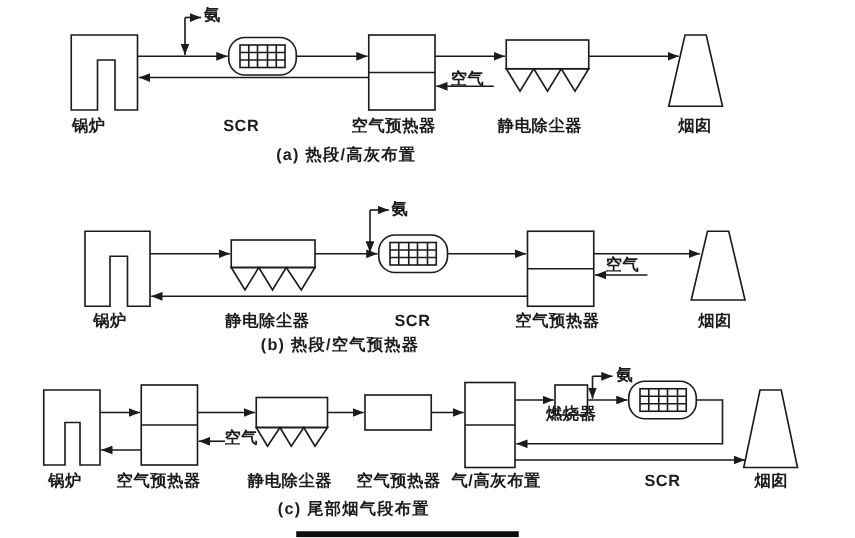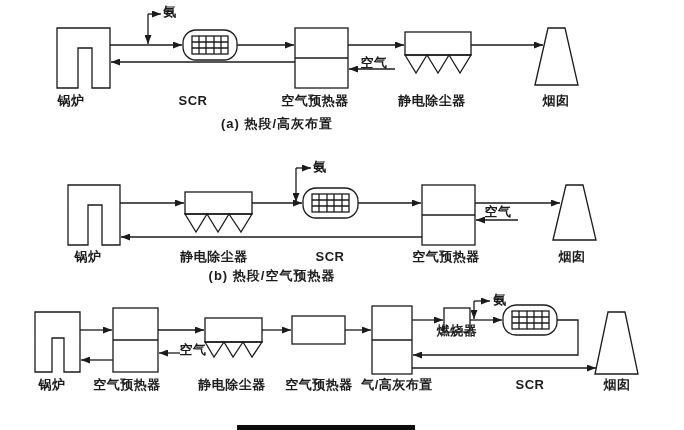--- a/index.html
+++ b/index.html
@@ -213,14 +213,15 @@
   <span class="lbl" style="left:500px;top:293px">氨</span>
   <span class="lbl" style="left:52px;top:378px">锅炉</span>
   <span class="lbl" style="left:127px;top:378px">空气预热器</span>
   <span class="lbl" style="left:193px;top:343px">空气</span>
   <span class="lbl" style="left:232px;top:378px">静电除尘器</span>
   <span class="lbl" style="left:319px;top:378px">空气预热器</span>
   <span class="lbl" style="left:397px;top:378px">气/高灰布置</span>
   <span class="lbl" style="left:457px;top:324px">燃烧器</span>
   <span class="lbl" style="left:530px;top:378px">SCR</span>
   <span class="lbl" style="left:617px;top:378px">烟囱</span>
+  <span class="lbl cap" style="left:283px;top:400px">(c) 尾部烟气段布置</span>
 
 </div>
 
 </body></html>

